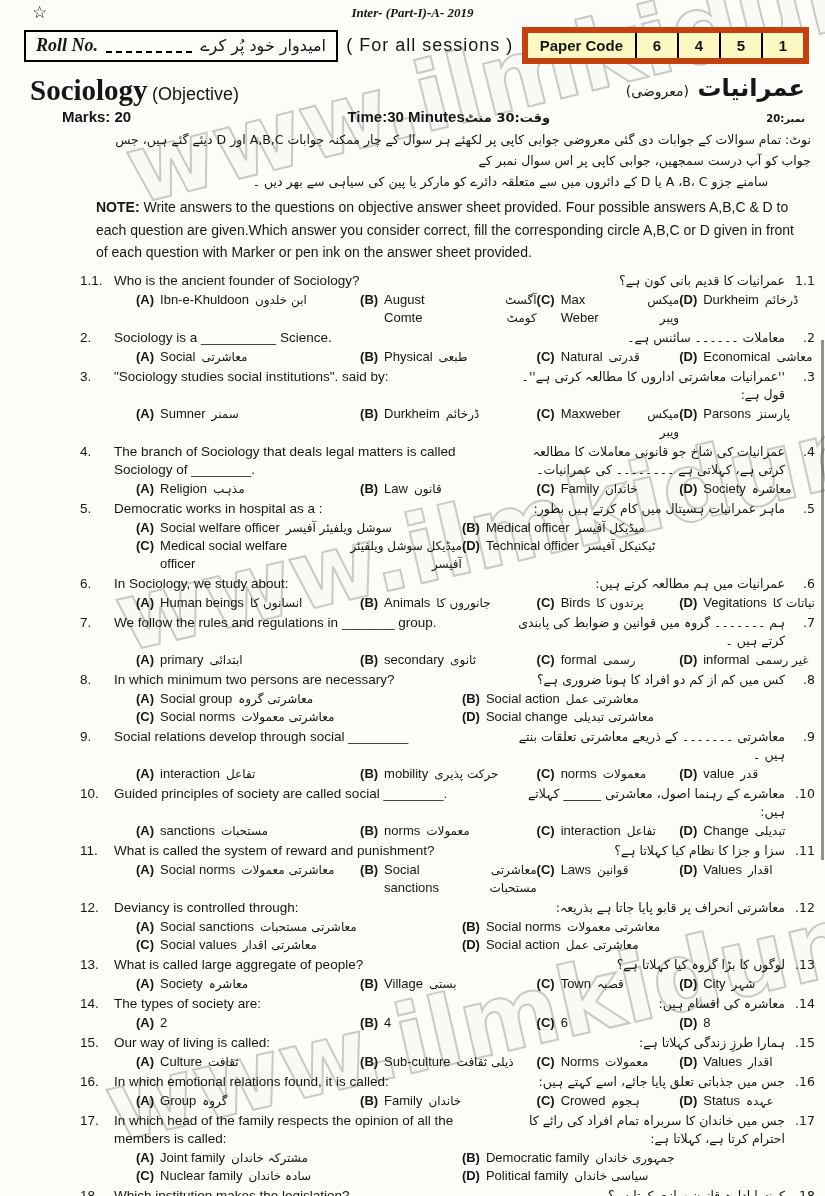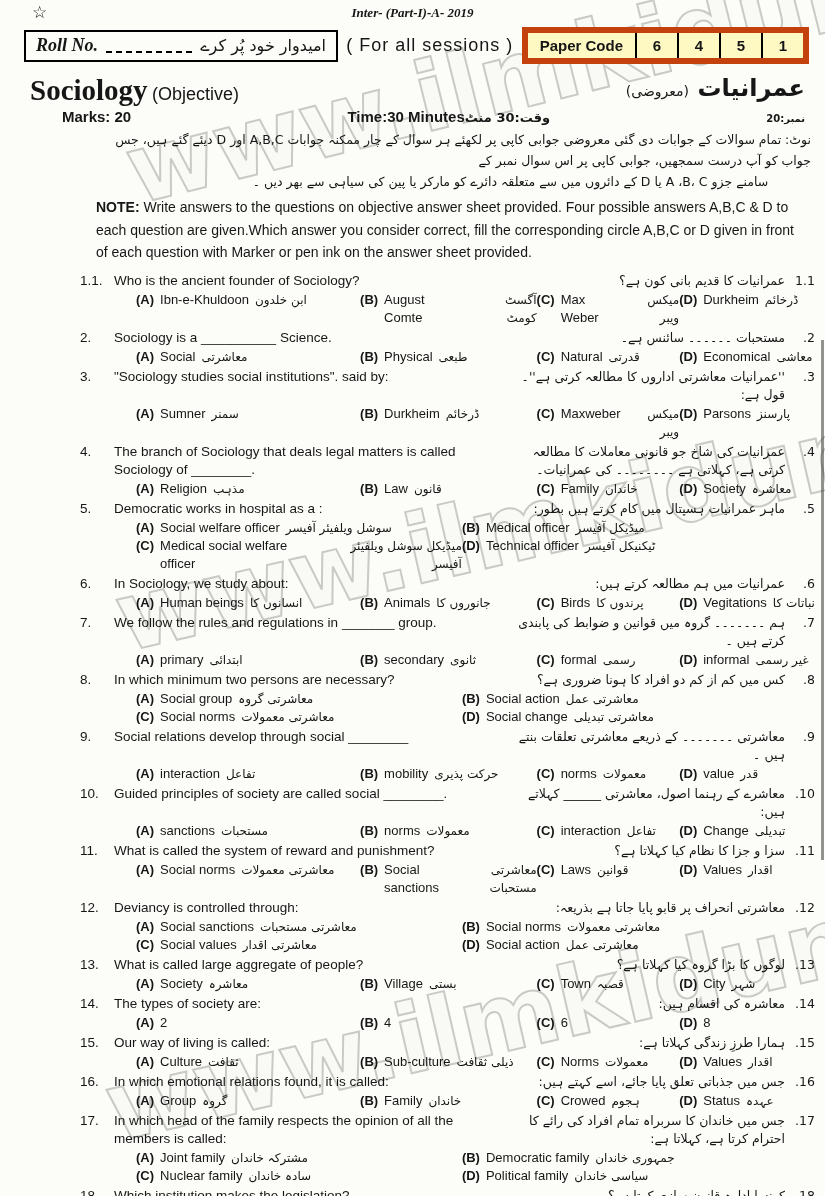--- a/index.html
+++ b/index.html
@@ -176,21 +176,21 @@
   </div>
 
   <div class="question">
     <div class="q-head">
       <div class="q-left">
         <span class="q-no">2.</span>
         <span class="q-text">Sociology is a __________ Science.</span>
       </div>
       <div class="q-right urdu">
         <span class="q-no-ur">2.</span>
-        <span class="q-text-ur">مستحبات ۔۔۔۔۔۔ سائنس ہے۔</span>
+        <span class="q-text-ur">معاملات ۔۔۔۔۔۔ سائنس ہے۔</span>
       </div>
     </div>
     <div class="q-options row">
   <div class="option">
     <span class="opt-key">(A)</span>
     <span class="opt-en">Social</span>
     <span class="opt-ur urdu">معاشرتی</span>
   </div>
 
   <div class="option">

